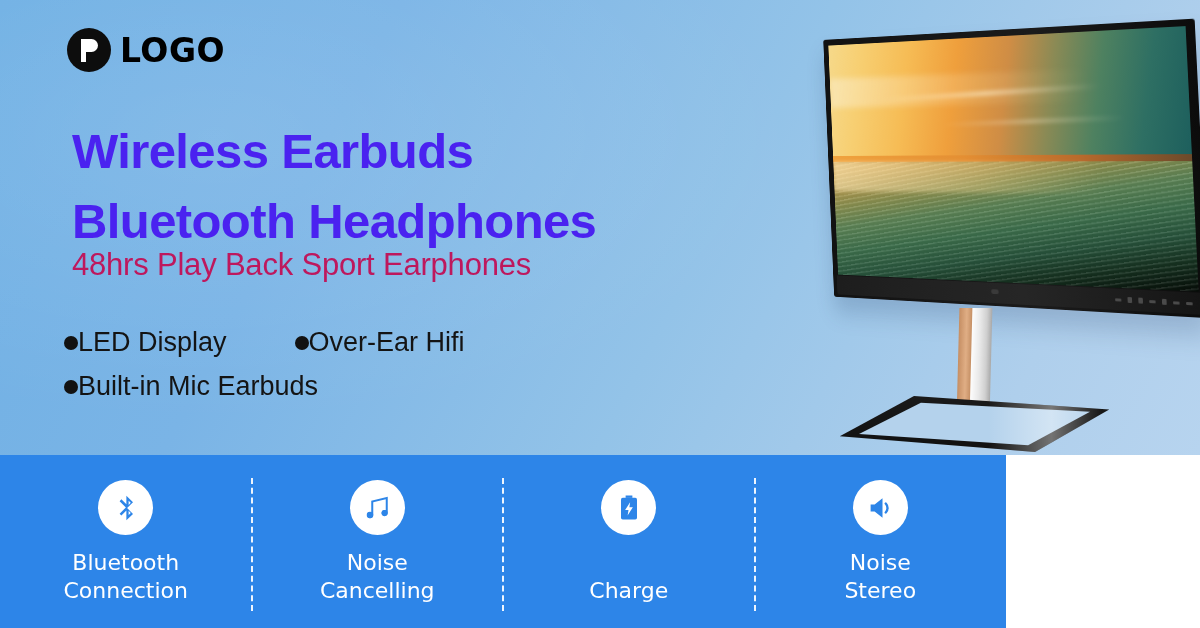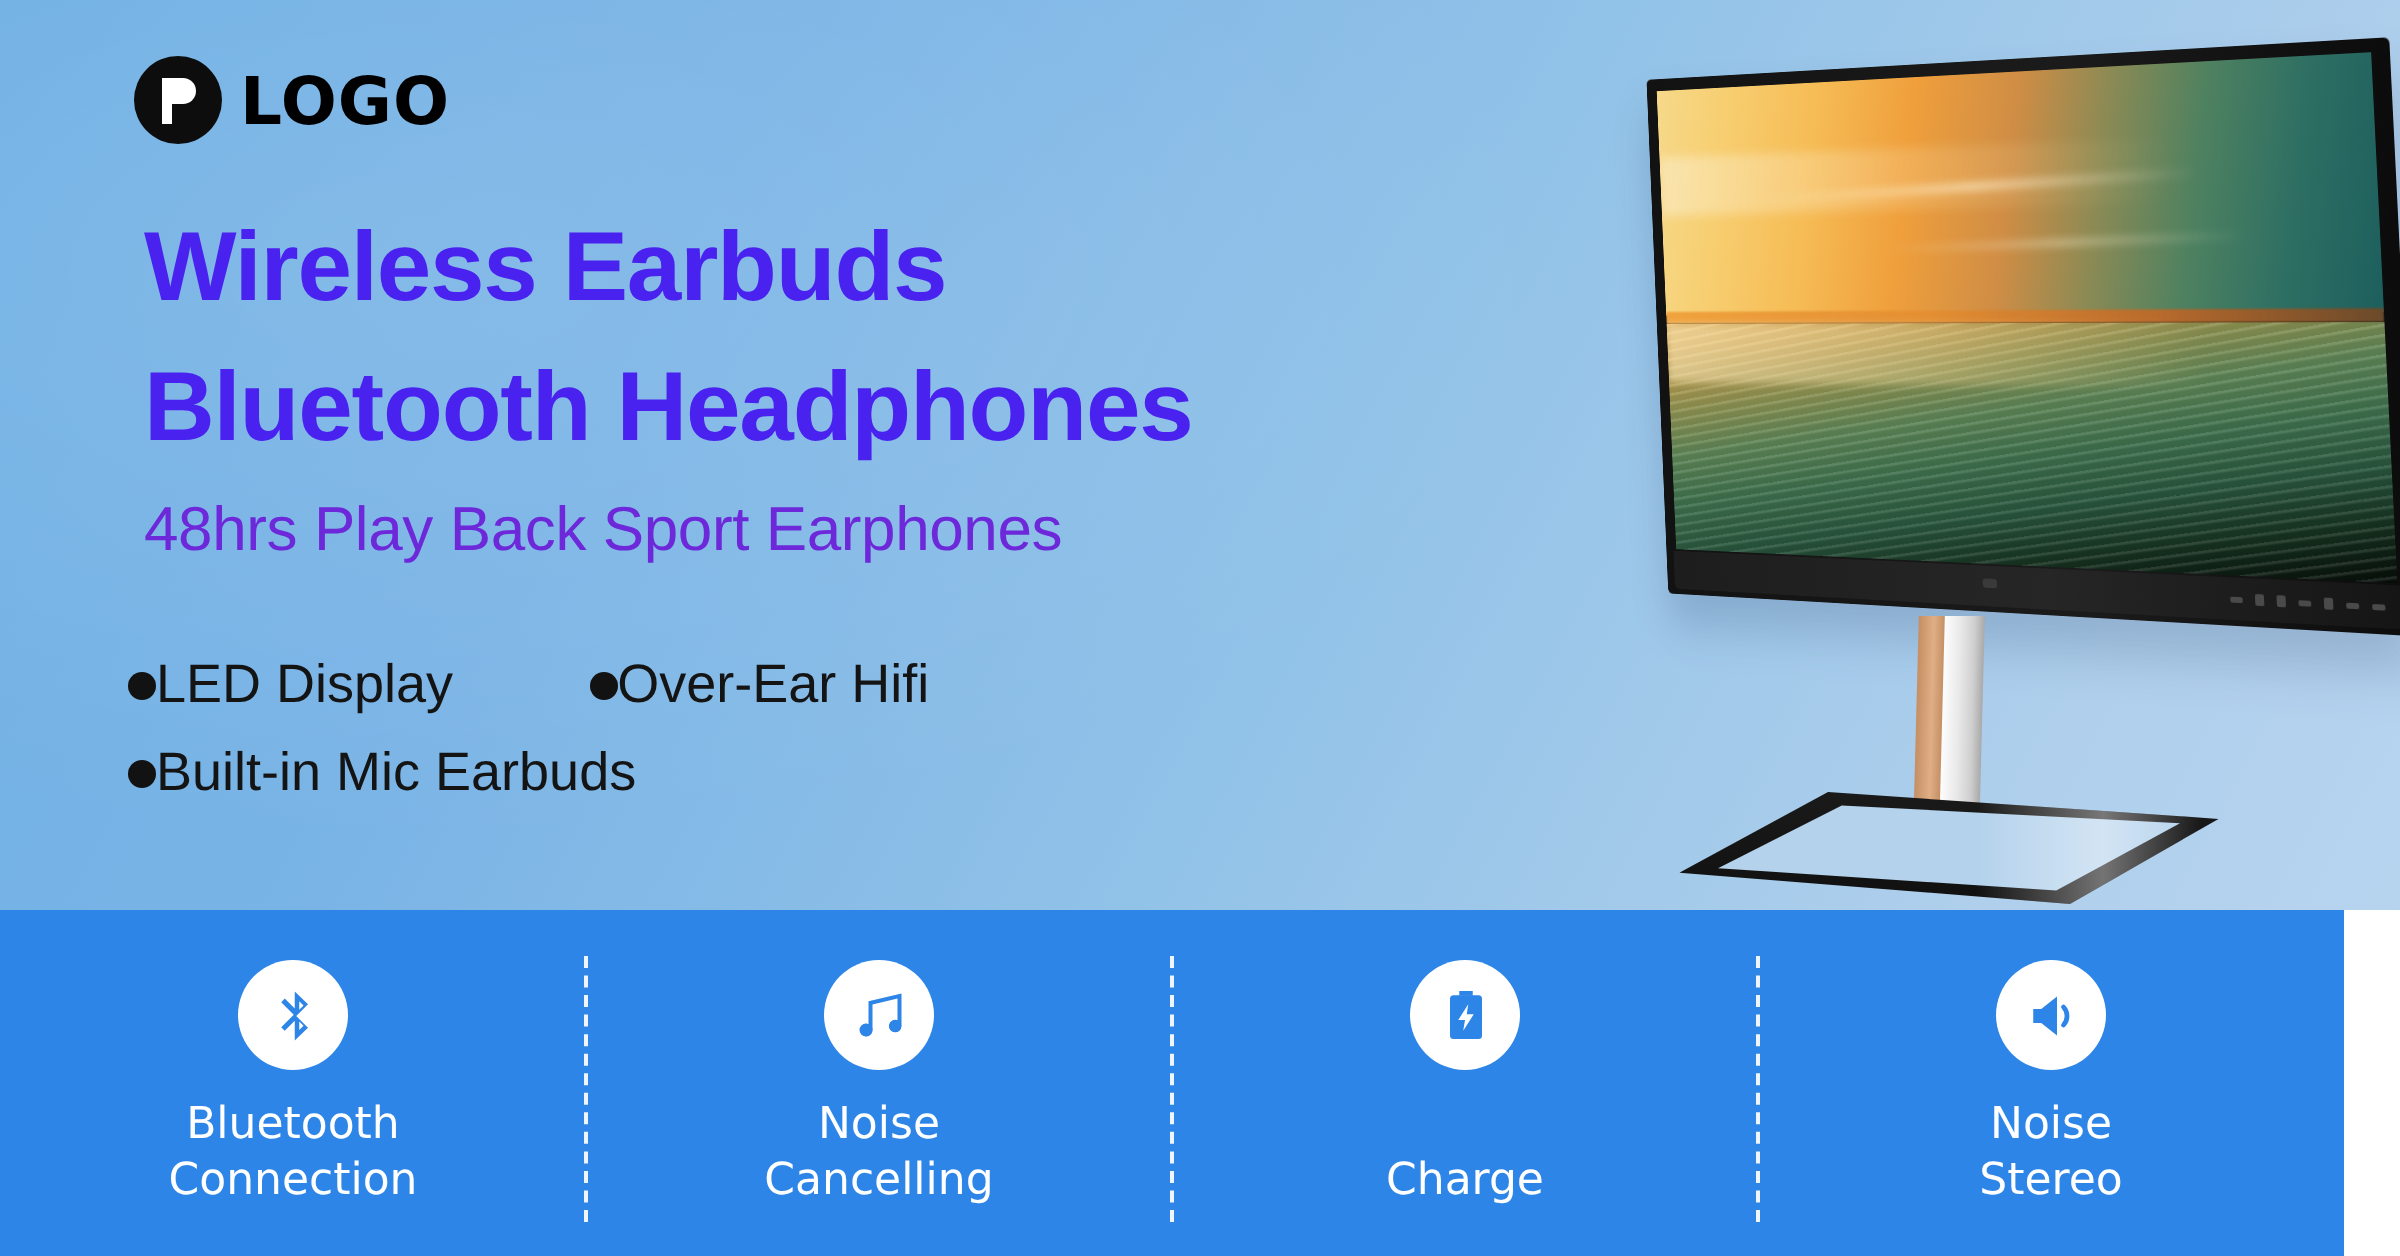--- a/index.html
+++ b/index.html
@@ -40,28 +40,28 @@
   }
   .logo-mark .p-hole{
     position:absolute;left:8px;top:4.5px;width:5px;height:4px;background:#0d0d0d;border-radius:0 3px 3px 0;z-index:2;
   }
   .logo-text{
     font-size:33px;font-weight:700;color:#000000;letter-spacing:.5px;
     font-family:"DejaVu Sans", sans-serif;
   }
   
   .headline{
-    position:absolute;left:72px;top:100px;width:700px;
+    position:absolute;left:72px;top:117px;width:700px;
     font-size:49px;line-height:1.42;font-weight:700;color:#4a22f0;
     letter-spacing:-0.6px;
   }
   .headline .ln{display:block;}
   .subhead{
     position:absolute;left:72px;top:247px;
-    font-size:31px;font-weight:500;color:#6d28d9;letter-spacing:-0.2px;
+    font-size:31px;font-weight:500;color:#be185d;letter-spacing:-0.2px;
   }
   
   .bullets{
     position:absolute;left:64px;top:327px;width:620px;
   }
   .bullet-row{display:flex;align-items:flex-start;margin-bottom:13px;}
   .bullet{
     display:flex;align-items:center;gap:0;font-size:27px;color:#141414;font-weight:400;
   }
   .bullet .dot{
@@ -167,21 +167,21 @@
     clip-path:polygon(30.5% 12%,92% 28%,69.5% 88%,8% 68%);
   }
   .base .rim{
     position:absolute;left:0;top:0;width:100%;height:100%;
     background:linear-gradient(90deg,rgba(255,255,255,0) 55%,rgba(255,255,255,.75) 78%,rgba(255,255,255,0) 96%);
     clip-path:polygon(28% 0%,99% 24%,72% 100%,1% 72%);
     opacity:.55;
   }
   
   .features{
-    position:absolute;left:0;top:455px;width:1172px;height:173px;
+    position:absolute;left:0;top:455px;width:1006px;height:173px;
     background:#2d85e8;display:flex;align-items:flex-start;
   }
   .feature{
     flex:1;display:flex;flex-direction:column;align-items:center;position:relative;
     padding-top:25px;
   }
   .fico{
     width:55px;height:55px;border-radius:50%;background:#ffffff;
     display:flex;align-items:center;justify-content:center;margin-bottom:14px;
   }

